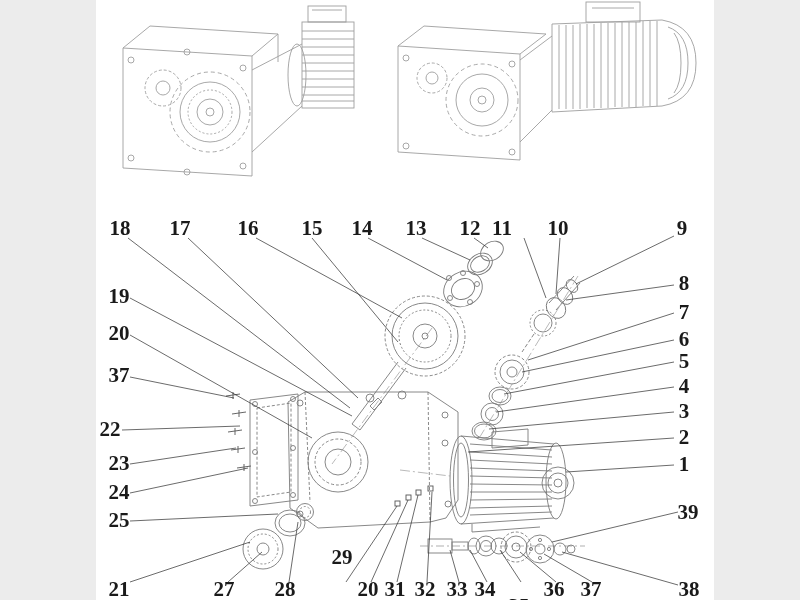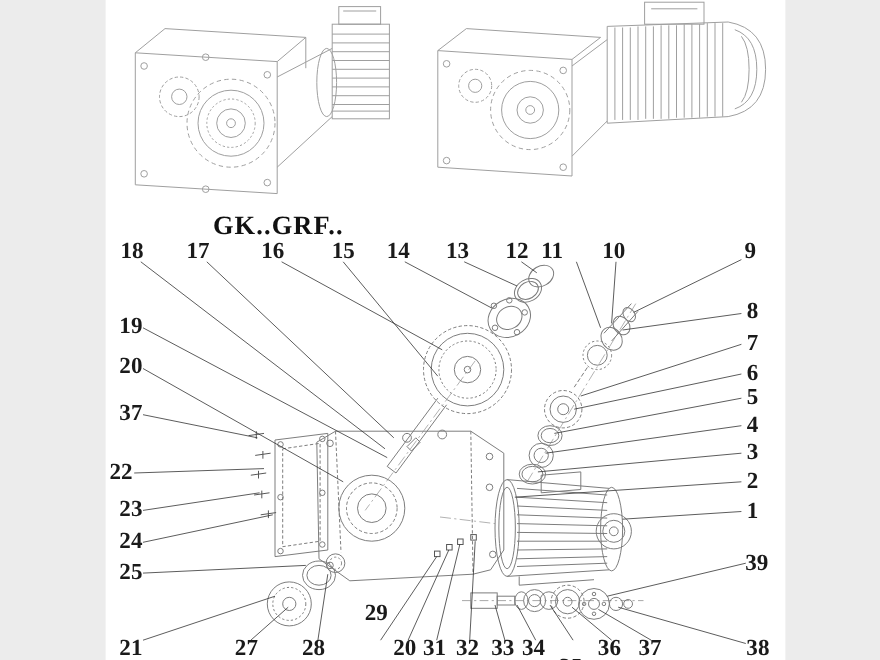--- a/index.html
+++ b/index.html
@@ -245,21 +245,20 @@
       <line x1="397" y1="582" x2="418" y2="495"></line>
       <line x1="427" y1="582" x2="432" y2="492"></line>
       <line x1="459" y1="582" x2="450" y2="550"></line>
       <line x1="487" y1="582" x2="470" y2="550"></line>
       <line x1="521" y1="582" x2="500" y2="550"></line>
       <line x1="556" y1="582" x2="520" y2="552"></line>
       <line x1="592" y1="582" x2="544" y2="554"></line>
     </g>
   </svg>
 
-  <div class="title" style="left:253px;top:206px">GK..GRF..</div>
 
   <div class="callout" style="left:120px;top:228px">18</div>
   <div class="callout" style="left:180px;top:228px">17</div>
   <div class="callout" style="left:248px;top:228px">16</div>
   <div class="callout" style="left:312px;top:228px">15</div>
   <div class="callout" style="left:362px;top:228px">14</div>
   <div class="callout" style="left:416px;top:228px">13</div>
   <div class="callout" style="left:470px;top:228px">12</div>
   <div class="callout" style="left:502px;top:228px">11</div>
   <div class="callout" style="left:558px;top:228px">10</div>

